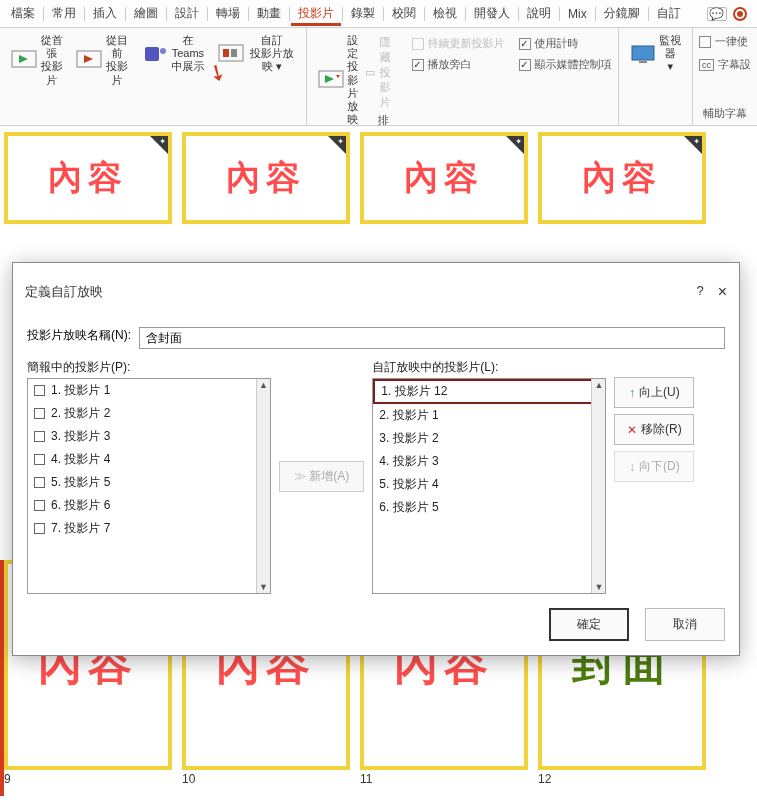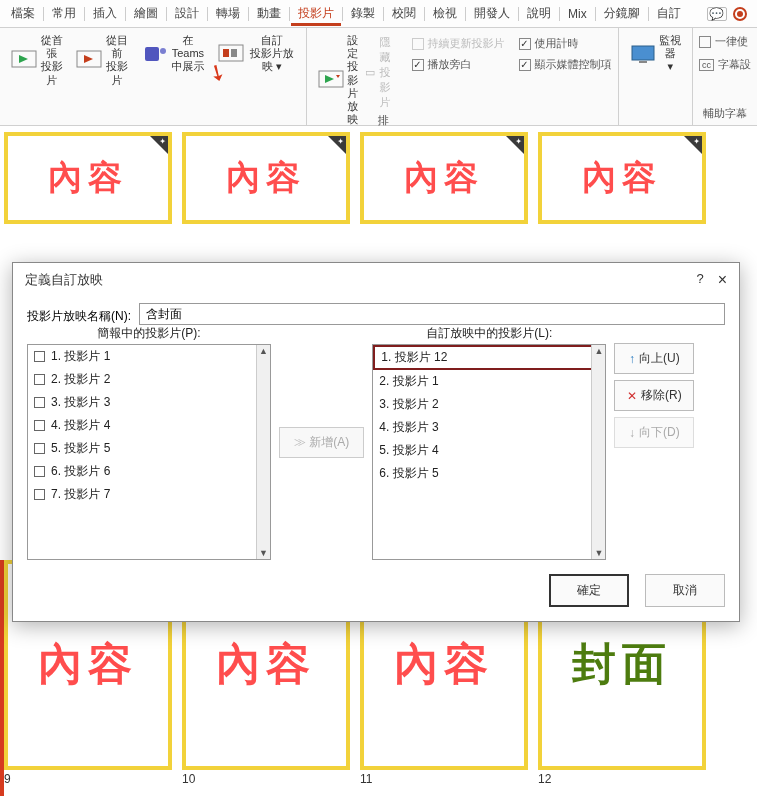--- a/index.html
+++ b/index.html
@@ -31,28 +31,28 @@
     .thumb { width:168px; height:112px; border:4px solid #f2d23a; background:#fff; position:relative; display:flex; align-items:center; justify-content:center;}
     .thumb.small { height:92px;}
     .thumb-text { font-family:serif; font-size:34px; font-weight:bold; color:#ff4d4d; line-height:1.1; text-align:center; letter-spacing:6px;}
     .thumb-text.green { color:#4d7c0f;}
     .thumb-tag { position:absolute; top:0; right:0; width:0; height:0; border-left:18px solid transparent; border-top:18px solid #3a3a3a;}
     .thumb-star { position:absolute; top:1px; right:2px; color:#fff; font-size:8px;}
     .thumb-label { font-size:12px; color:#333; }
     .row2 { position:absolute; top:560px; left:4px; right:4px; display:flex; gap:10px;}
     
     .dialog { position:absolute; top:262px; left:12px; width:728px; background:#fff; border:1px solid #888; box-shadow:0 4px 20px rgba(0,0,0,0.3);}
-    .dlg-title { display:flex; align-items:center; padding:8px 12px; font-size:13px; color:#333;}
+    .dlg-title { display:flex; align-items:center; padding:20px 12px; font-size:13px; color:#333;}
     .dlg-title-right { margin-left:auto; display:flex; gap:14px;}
     .dlg-body { padding:6px 14px 14px;}
-    .dlg-row { display:flex; align-items:flex-end; gap:8px; }
+    .dlg-row { display:flex; align-items:flex-start; gap:8px; margin-bottom:10px;}
     .dlg-input { flex:1; border:1px solid #999; padding:3px 6px; font-size:12px;}
     .dlg-cols { display:flex; gap:8px;}
     .listbox-wrap { display:flex; flex-direction:column; width:244px;}
-    .listbox-label { font-size:12px; margin-bottom:2px; color:#222;text-align:center;}
+    .listbox-label { font-size:12px; margin-bottom:2px; color:#222;}
     .listbox { border:1px solid #999; height:216px; position:relative; overflow:hidden; font-size:12px; background:#fff;}
     .lb-item { display:flex; align-items:center; gap:6px; padding:3px 6px; color:#222;}
     .lb-chk { width:11px; height:11px; border:1px solid #666;}
     .lb-scroll { position:absolute; right:0; top:0; bottom:0; width:14px; background:#f0f0f0; border-left:1px solid #ccc; display:flex; flex-direction:column; align-items:center; justify-content:space-between; padding:1px 0;}
     .lb-scroll span { font-size:9px; color:#555;}
     .mid-btn-col { display:flex; align-items:center; justify-content:center;}
     .mid-btn { border:1px solid #ccc; padding:6px 14px; color:#aaa; background:#f8f8f8; font-size:12px;}
     .right-btn-col { display:flex; flex-direction:column; gap:6px; padding-top:18px;}
     .dlg-btn { border:1px solid #bbb; padding:6px 10px; font-size:12px; background:#fafafa; min-width:80px; display:flex; align-items:center; justify-content:center; gap:4px; color:#333;}
     .dlg-btn.disabled { color:#aaa; border-color:#ddd;}

